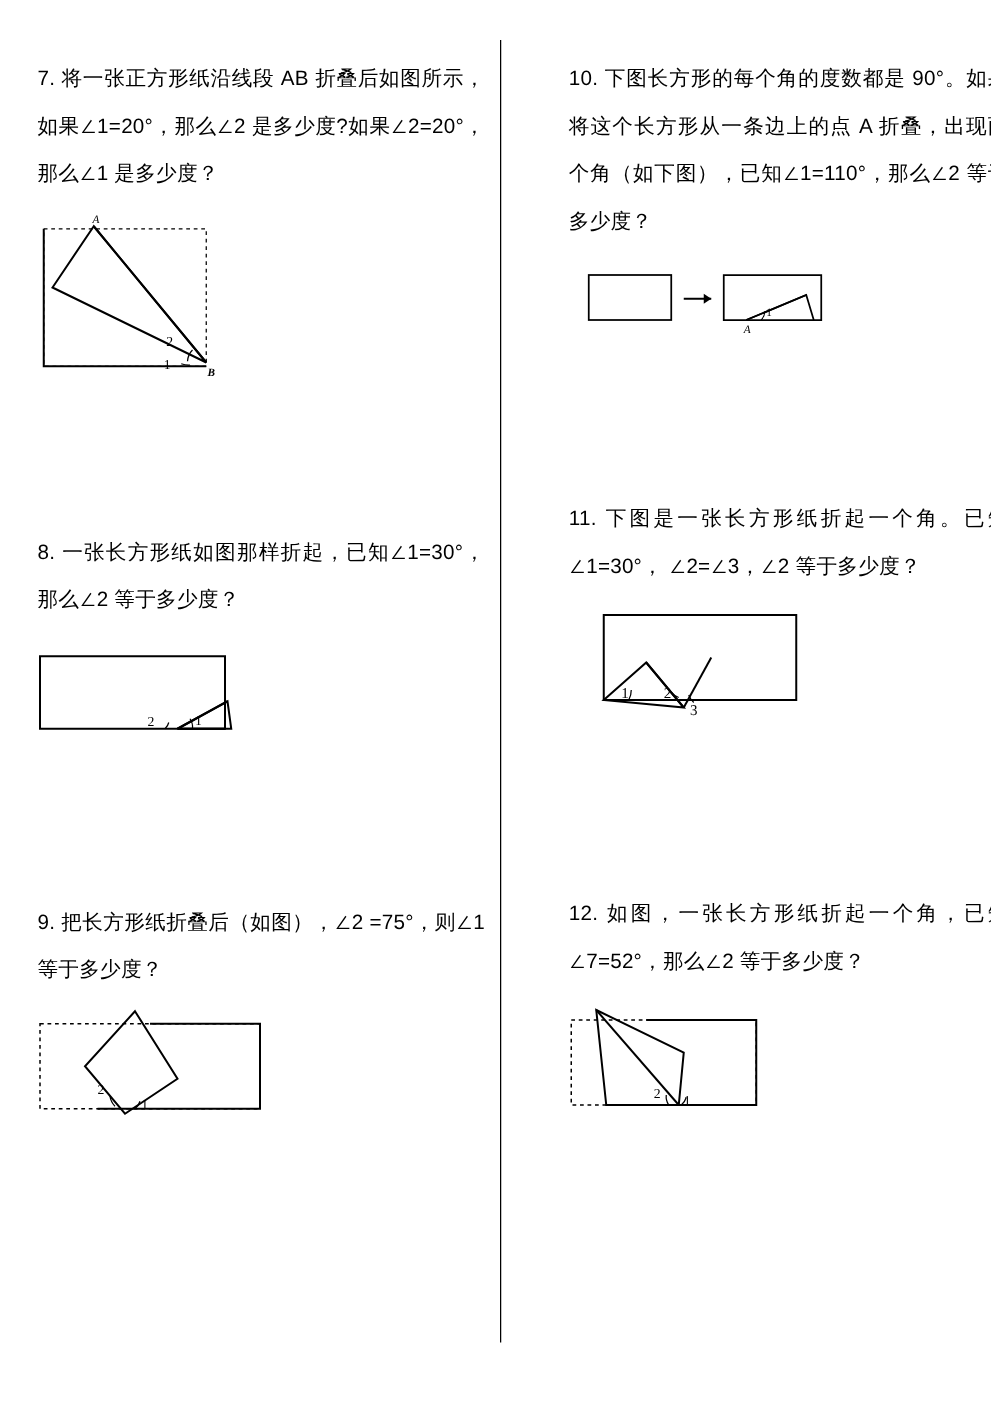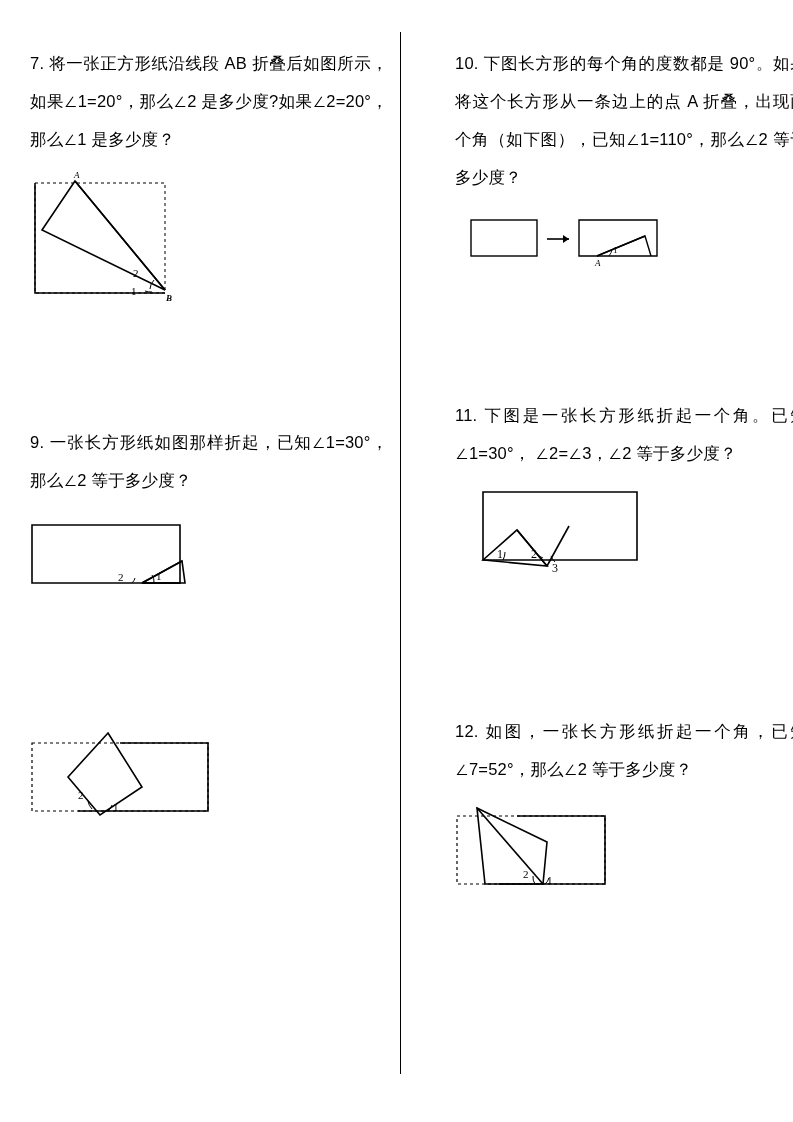--- a/index.html
+++ b/index.html
@@ -80,41 +80,42 @@
           <text x="136" y="133" font-size="9" font-style="italic" font-weight="bold" font-family="'Liberation Serif',serif">B</text>
           <text x="103" y="109" font-size="11" font-family="'Liberation Serif',serif">2</text>
           <text x="101" y="127" font-size="11" font-family="'Liberation Serif',serif">1</text>
         </svg>
       </div>
     </div>
 
     <div class="spacer-lg"></div>
 
     <div class="q">
-      <div class="q-text">9. 一张长方形纸如图那样折起，已知∠1=30°，那么∠2 等于多少度？</div>
+      <div class="q-text">8. 一张长方形纸如图那样折起，已知∠1=30°，那么∠2 等于多少度？</div>
       <div class="fig">
         <svg width="180" height="90" viewBox="0 0 180 90">
 
           <path d="M2,16 L150,16 L150,74 L68,74 L2,74 Z" fill="none" stroke="#000" stroke-width="1.6"></path>
 
           <path d="M112,74 L152,52 L155,74 Z" fill="none" stroke="#000" stroke-width="1.6"></path>
           <path d="M112,74 L152,52" fill="none" stroke="#000" stroke-width="1.6"></path>
           <path d="M112,74 L150,74" fill="none" stroke="#000" stroke-width="1.6"></path>
 
           <path d="M124,74 A12,12 0 0 0 122,66" fill="none" stroke="#000" stroke-width="1"></path>
           <path d="M102,74 A10,10 0 0 0 105,69" fill="none" stroke="#000" stroke-width="1"></path>
           <text x="126" y="71" font-size="11" font-family="'Liberation Serif',serif">1</text>
           <text x="88" y="72" font-size="11" font-family="'Liberation Serif',serif">2</text>
         </svg>
       </div>
     </div>
 
     <div class="spacer-lg"></div>
 
     <div class="q">
+      <div class="q-text">9. 把长方形纸折叠后（如图），∠2 =75°，则∠1 等于多少度？</div>
       <div class="fig">
         <svg width="185" height="110" viewBox="0 0 185 110">
 
           <path d="M2,14 L178,14 L178,82 L2,82 Z" fill="none" stroke="#000" stroke-width="1.2" stroke-dasharray="3,3"></path>
 
           <path d="M90,14 L178,14 L178,82 L48,82" fill="none" stroke="#000" stroke-width="1.6"></path>
 
           <path d="M78,4 L112,58 L70,86 L38,48 Z" fill="none" stroke="#000" stroke-width="1.6"></path>
 
           <path d="M58,72 A14,14 0 0 0 62,80" fill="none" stroke="#000" stroke-width="1"></path>

